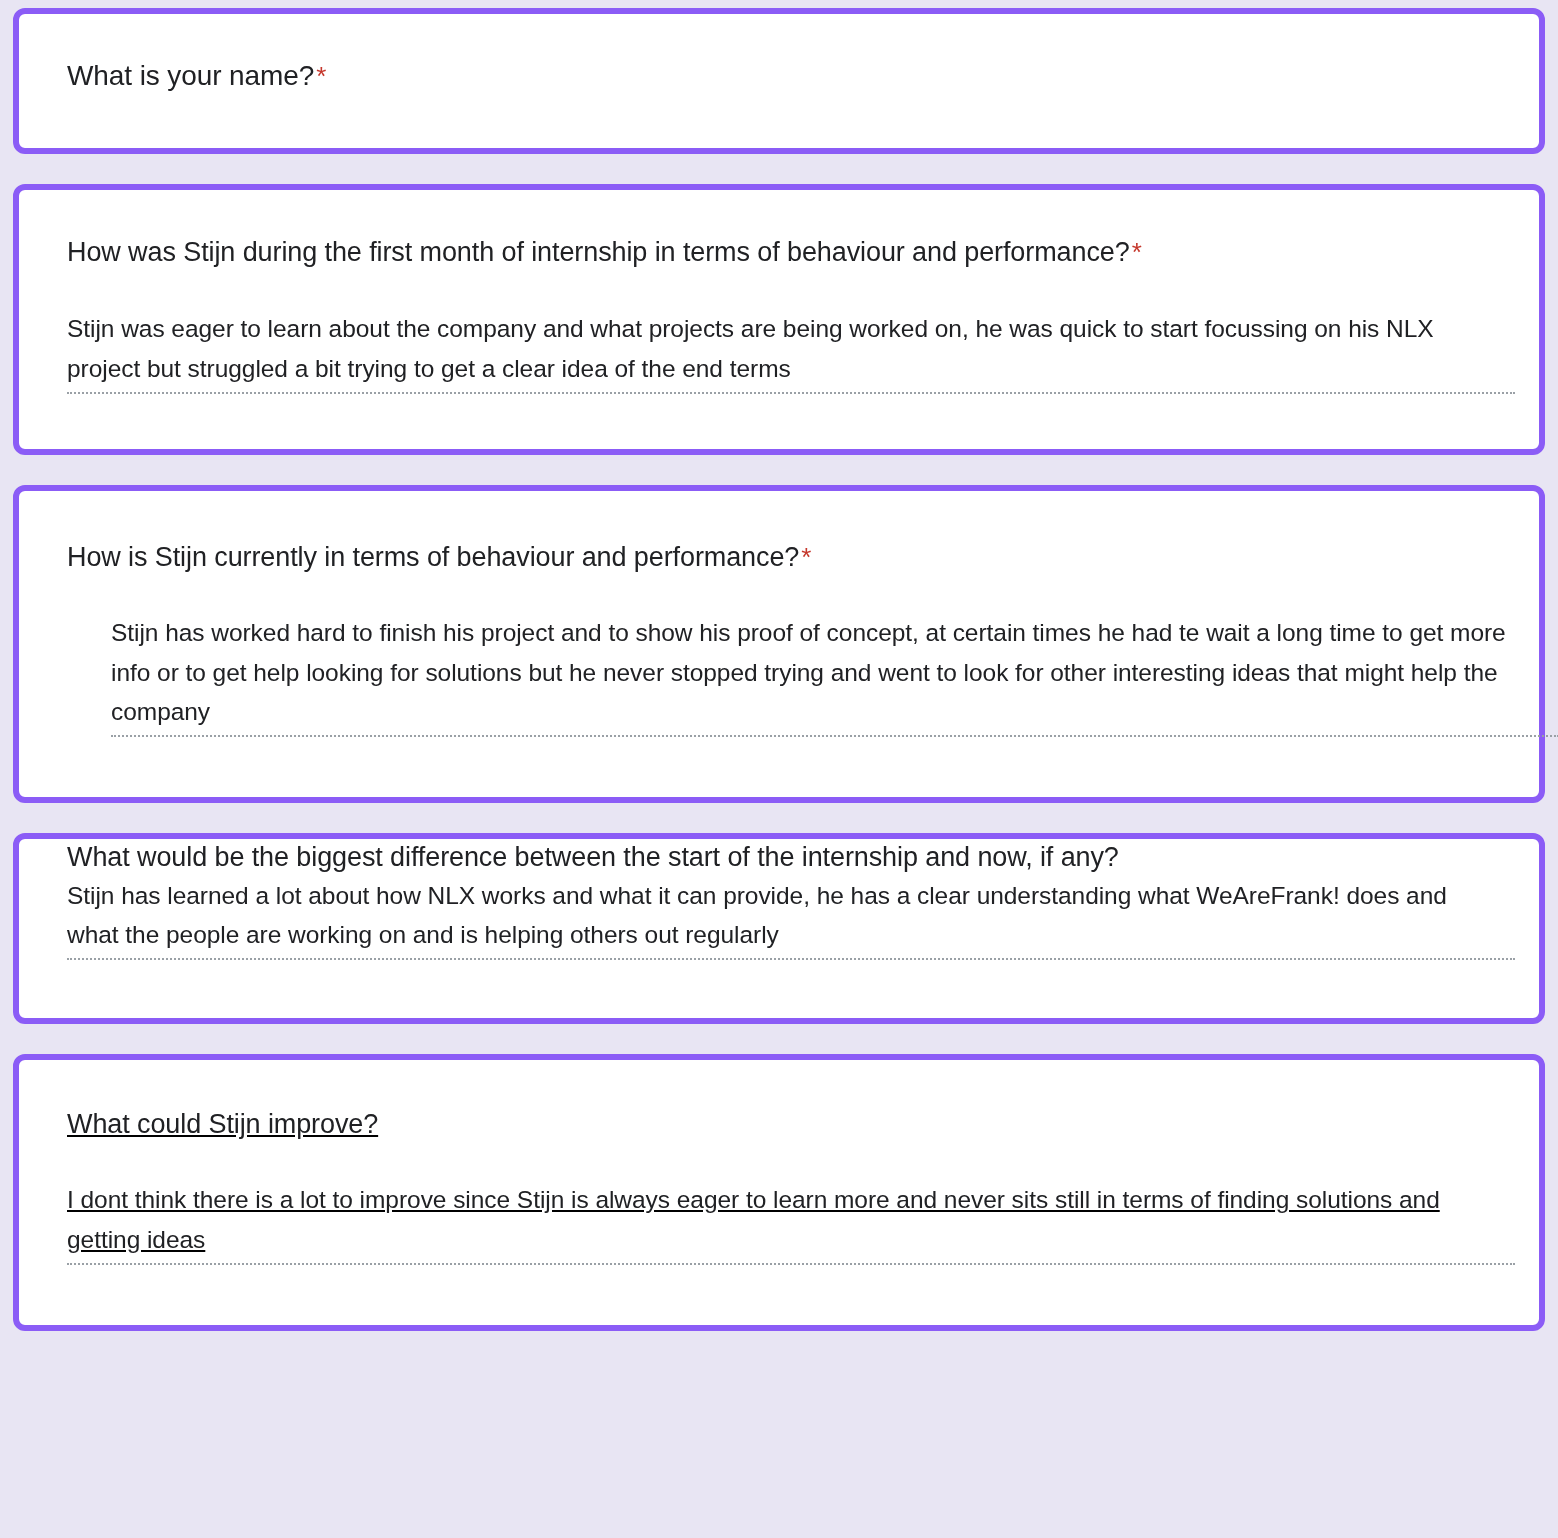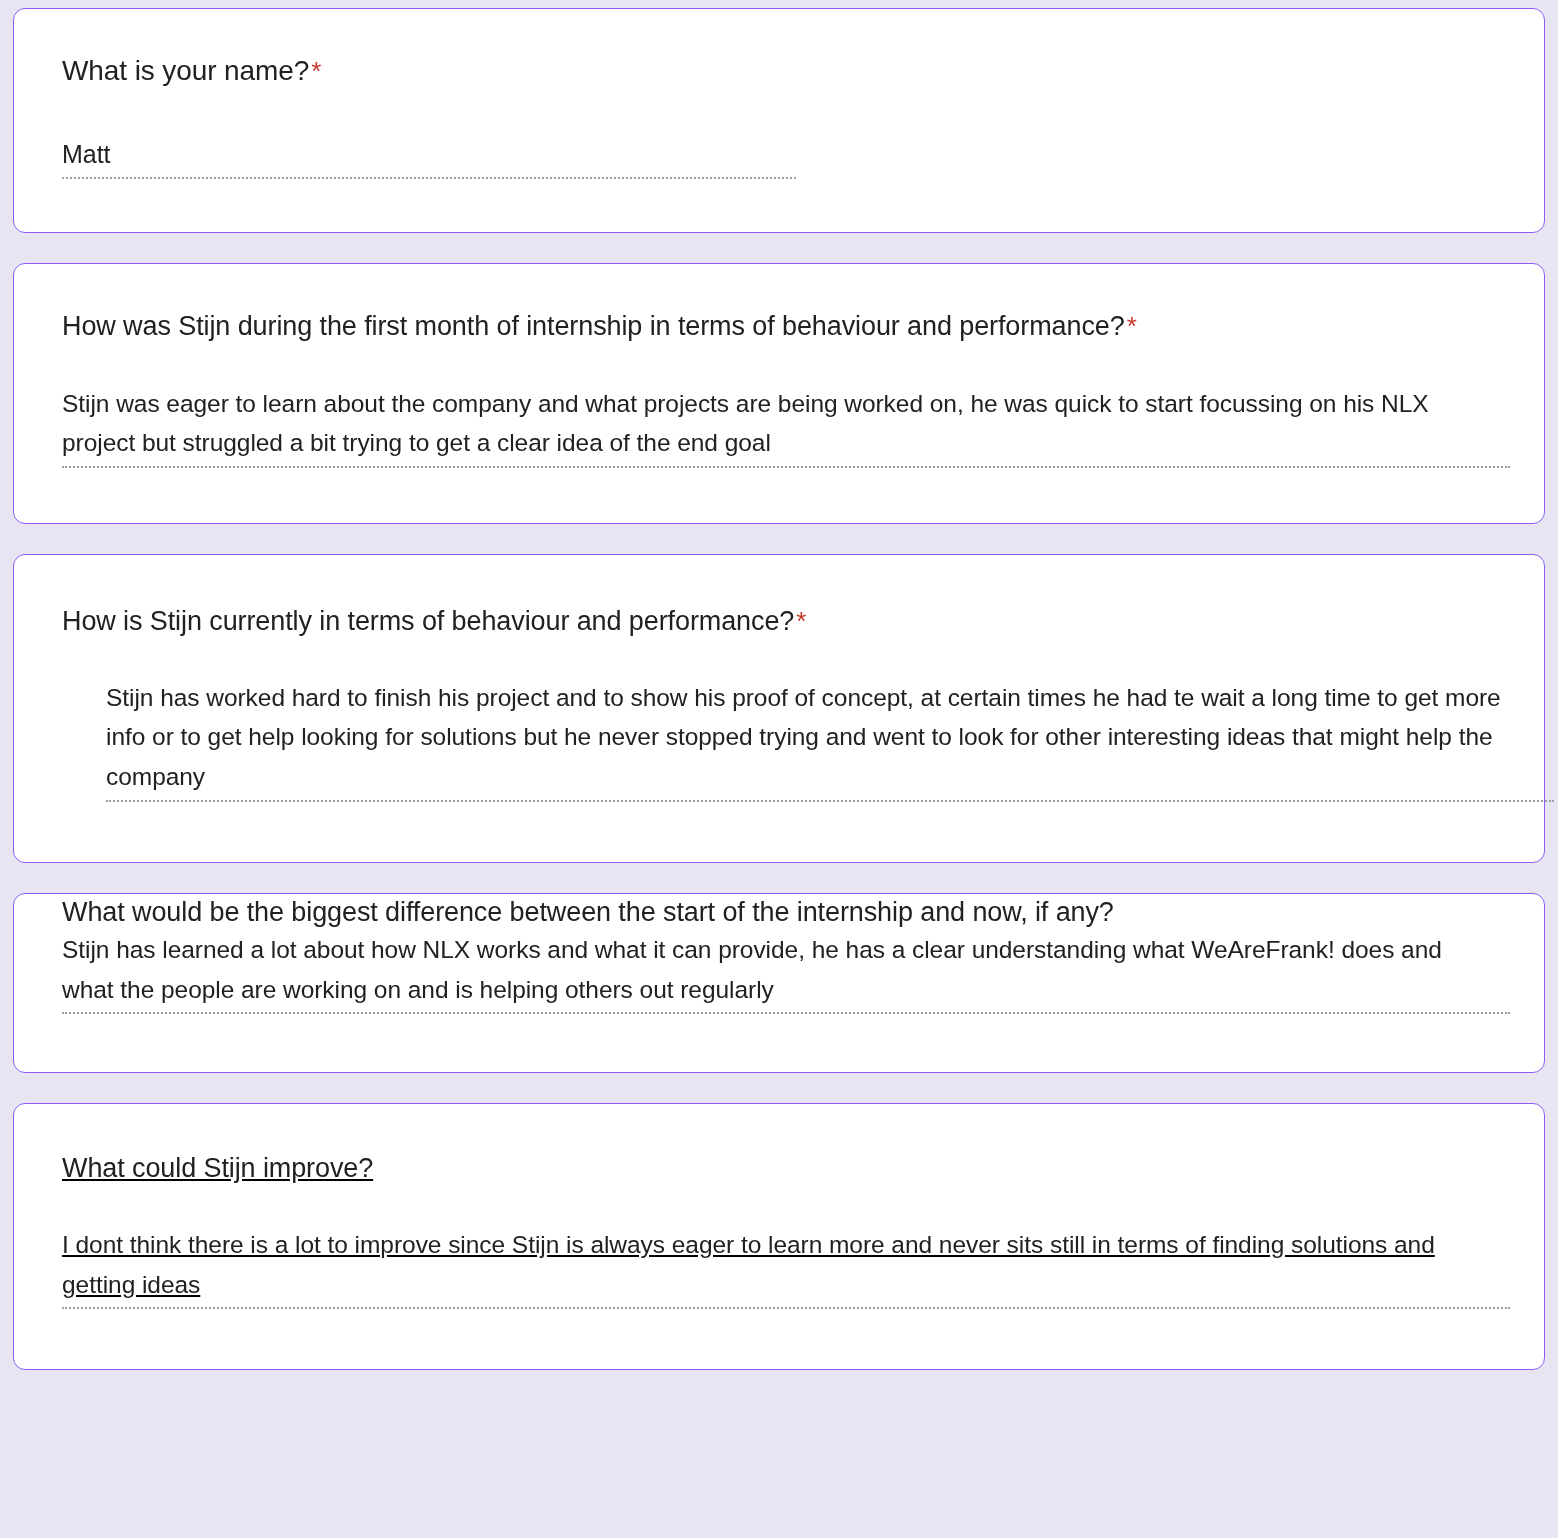--- a/index.html
+++ b/index.html
@@ -20,21 +20,21 @@
   .form-page {
     width: 1558px;
     padding: 8px 13px 10px 13px;
     display: flex;
     flex-direction: column;
     gap: 30px;
   }
 
   .question-card {
     background: #ffffff;
-    border: 1px solid #8b5cf6;
+    border: 6px solid #8b5cf6;
     border-radius: 12px;
     padding: 0 48px;
     width: 100%;
     position: relative;
   }
 
   .card-inner {
     padding: 0;
   }
 
@@ -110,35 +110,29 @@
   .card-5 .answer-underline { width: 1448px; }
 </style>
 </head>
 <body>
 
 <div class="form-page">
 
   <section class="question-card card-1">
     <div class="card-inner">
       <div class="question-title"><span>What is your name?</span><span class="required-star">*</span></div>
-      <div class="answer-block">
-        <div class="answer-wrap">
-          <div class="answer-text">Matt</div>
-          <div class="answer-underline"></div>
-        </div>
-      </div>
     </div>
   </section>
 
   <section class="question-card card-2">
     <div class="card-inner">
       <div class="question-title"><span>How was Stijn during the first month of internship in terms of behaviour and performance?</span><span class="required-star">*</span></div>
       <div class="answer-block">
         <div class="answer-wrap">
-          <div class="answer-text">Stijn was eager to learn about the company and what projects are being worked on, he was quick to start focussing on his NLX project but struggled a bit trying to get a clear idea of the end goal</div>
+          <div class="answer-text">Stijn was eager to learn about the company and what projects are being worked on, he was quick to start focussing on his NLX project but struggled a bit trying to get a clear idea of the end terms</div>
           <div class="answer-underline"></div>
         </div>
       </div>
     </div>
   </section>
 
   <section class="question-card card-3">
     <div class="card-inner">
       <div class="question-title"><span>How is Stijn currently in terms of behaviour and performance?</span><span class="required-star">*</span></div>
       <div class="answer-block">

